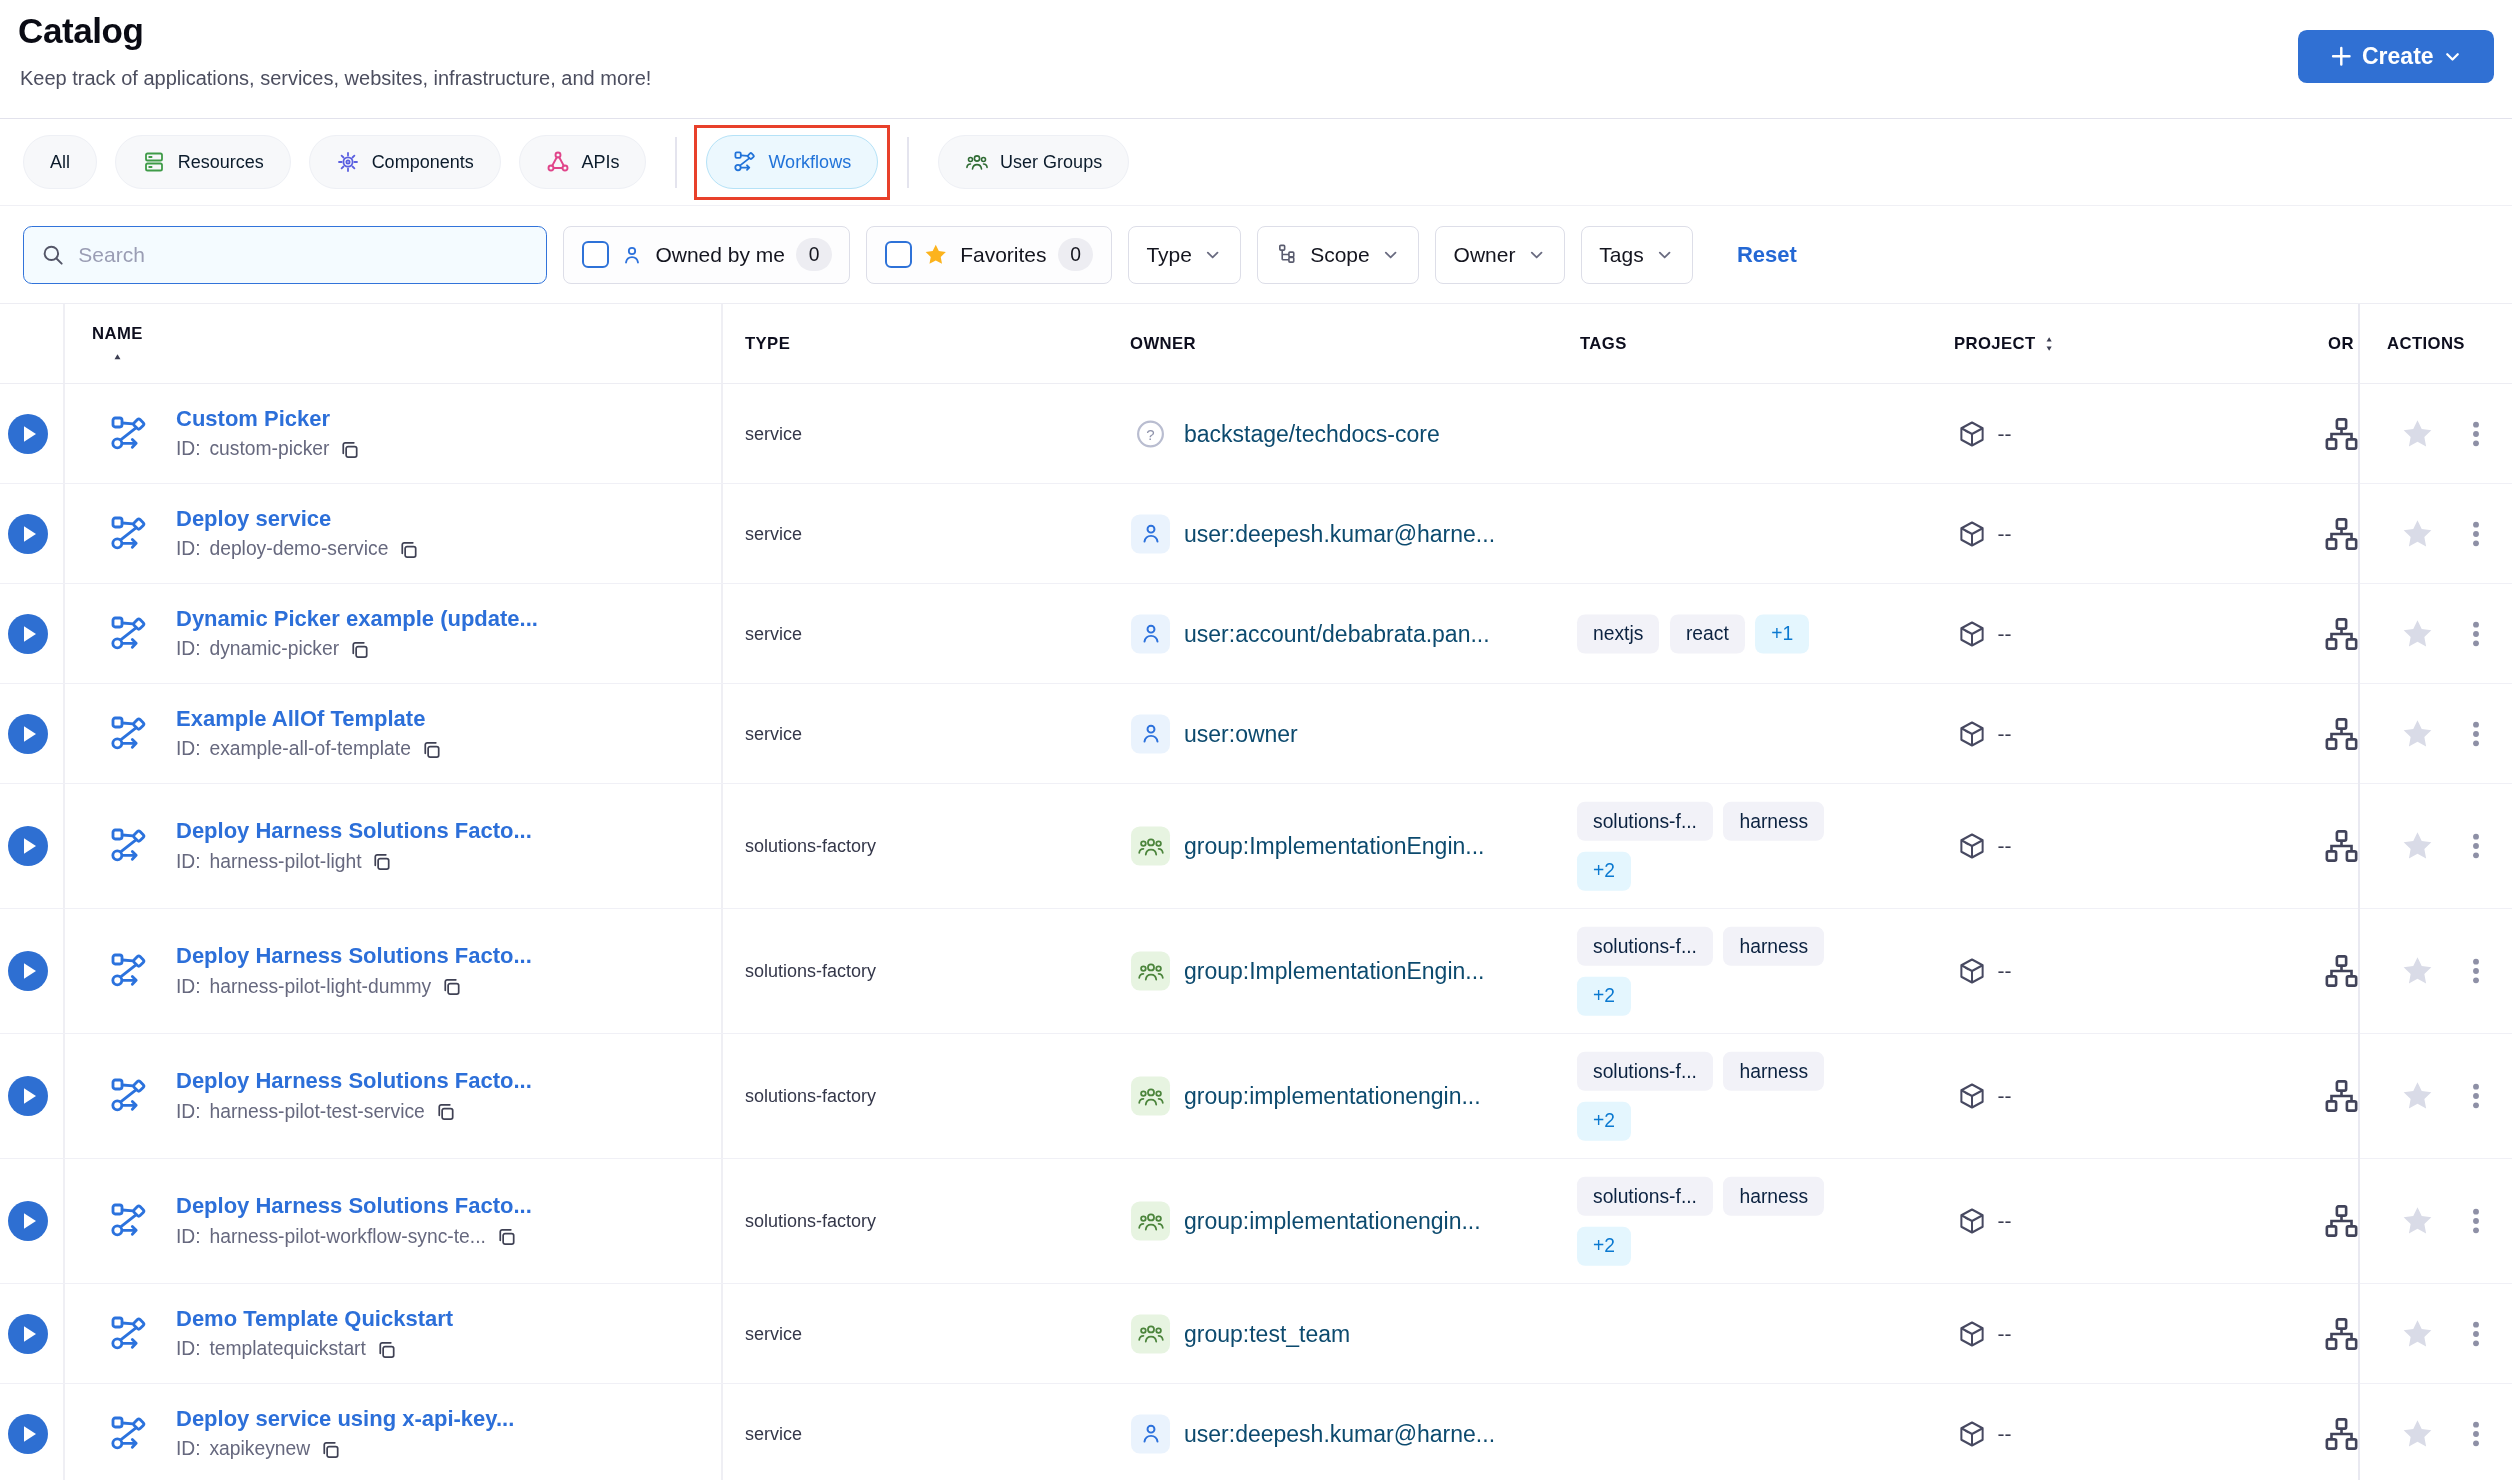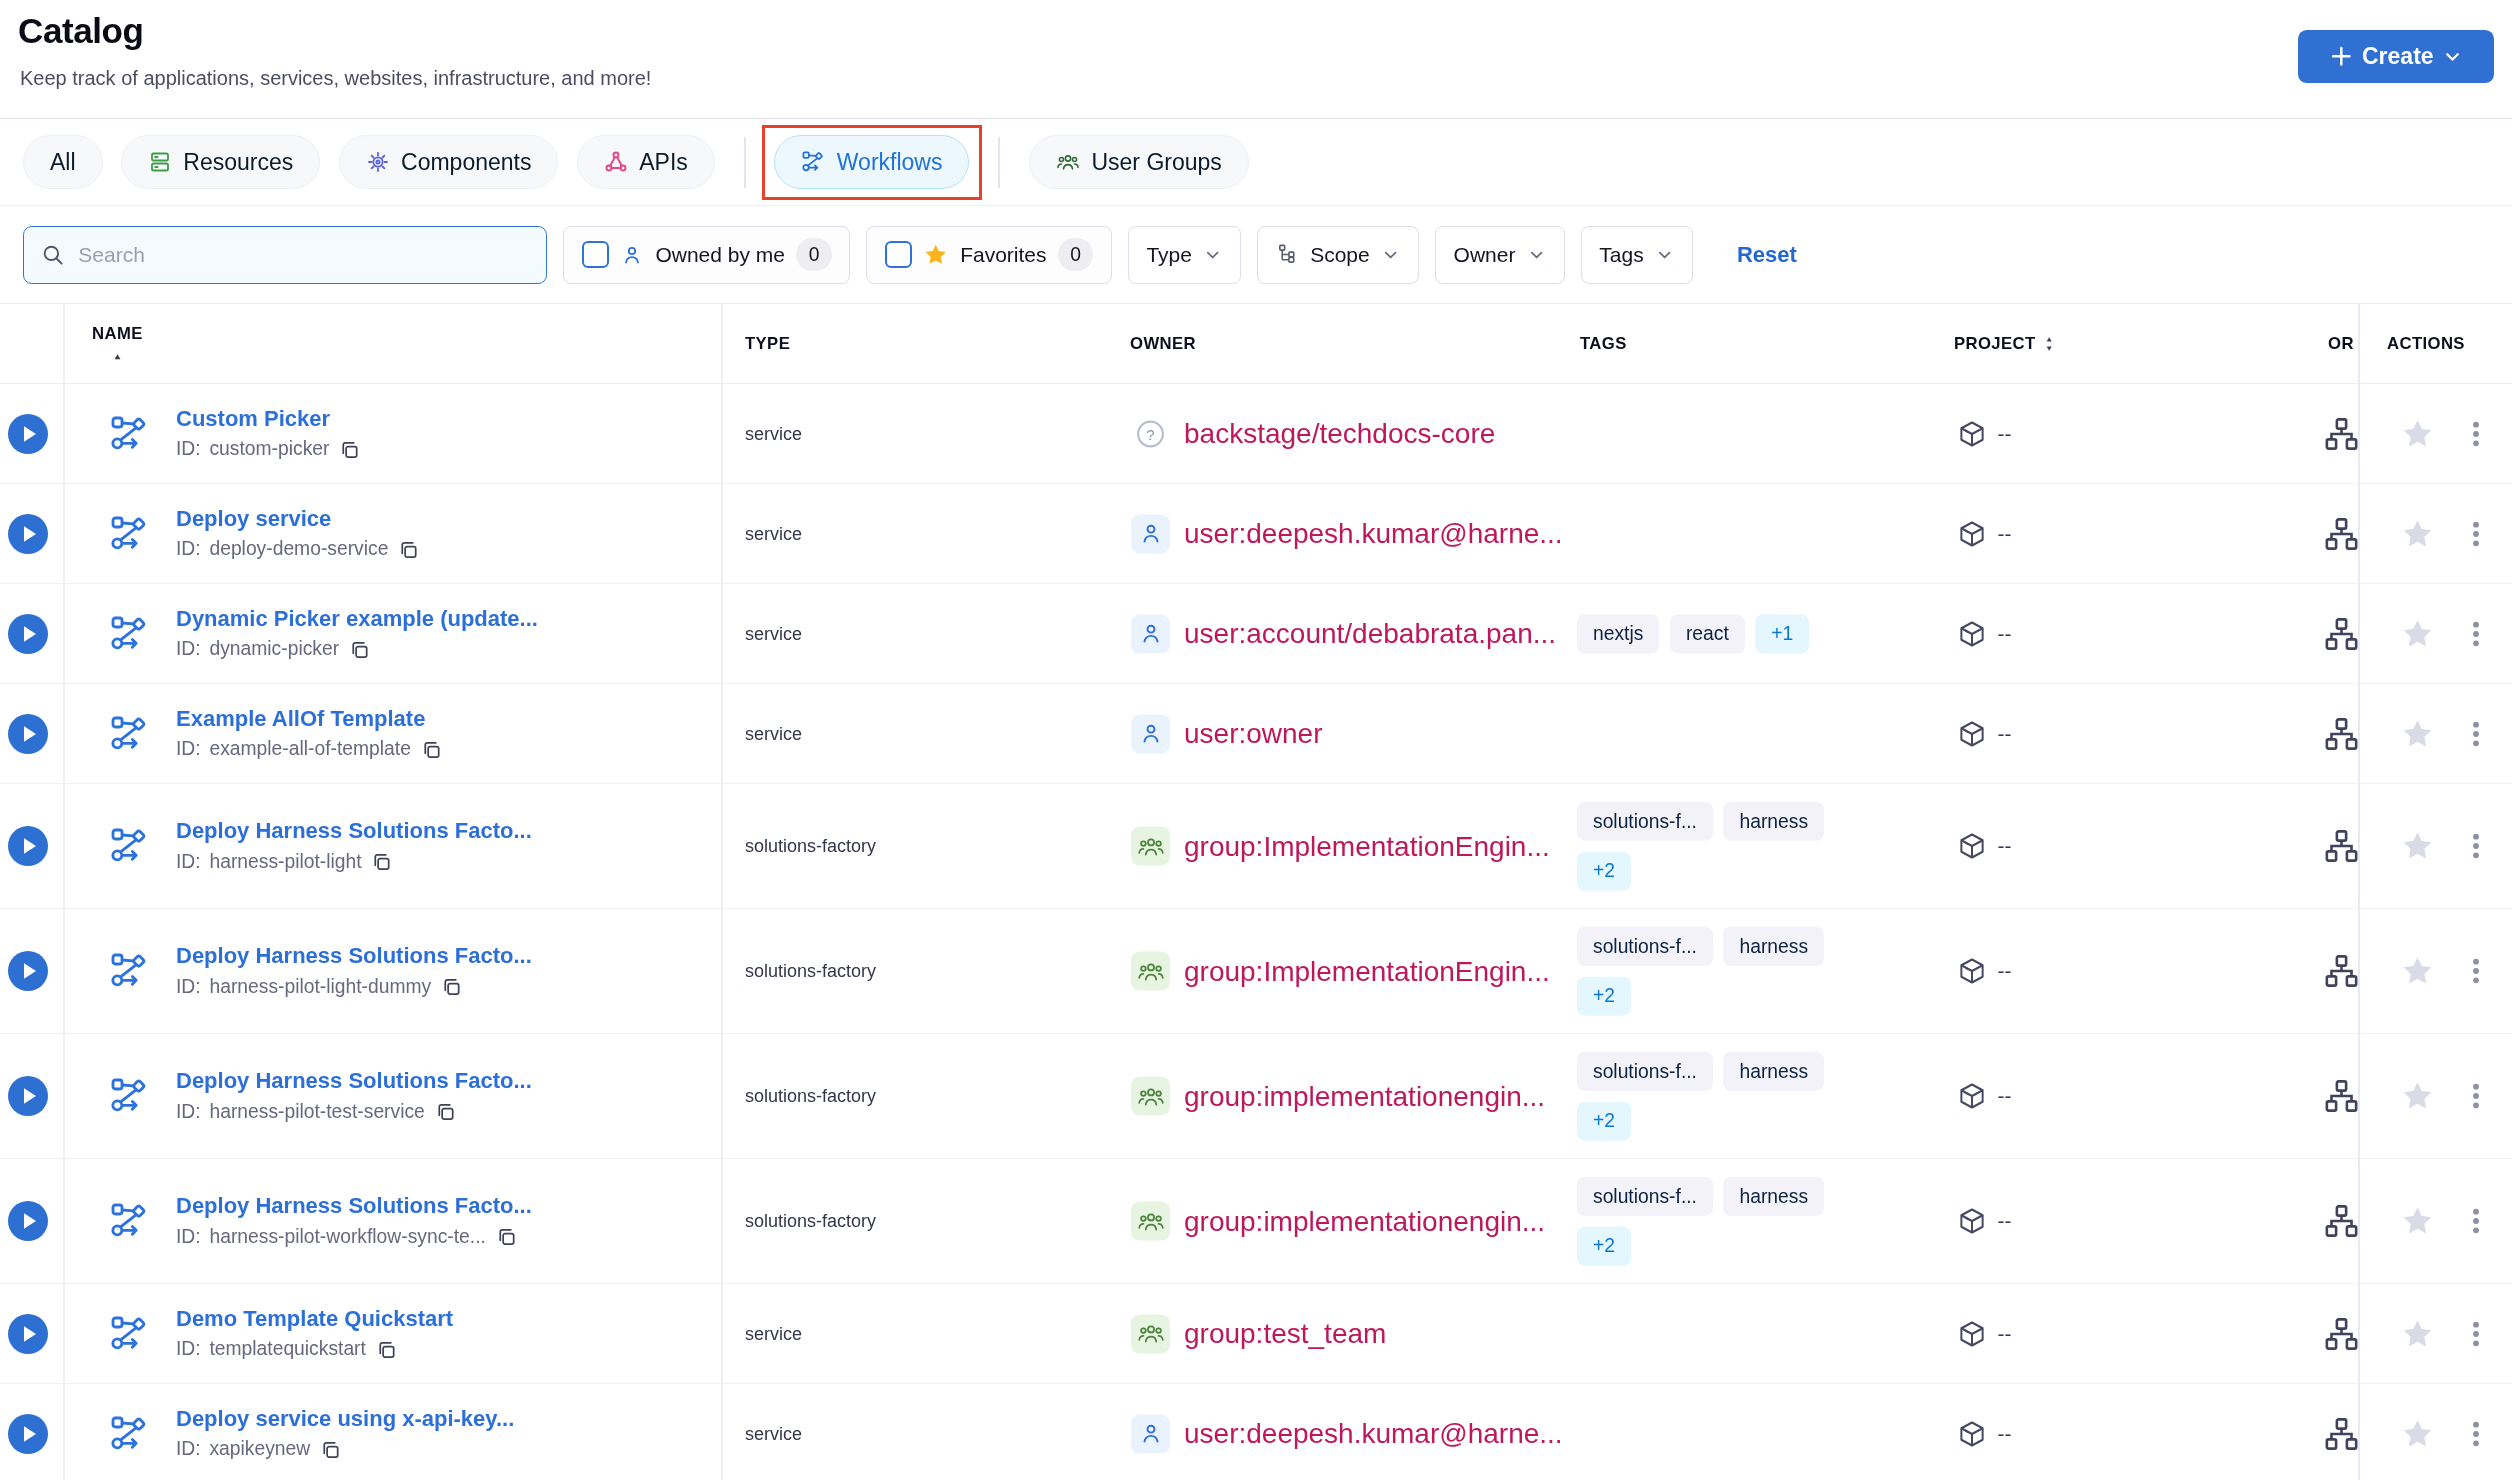--- a/index.html
+++ b/index.html
@@ -11,21 +11,21 @@
   .page-title { position:absolute; left:18px; top:10.5px; font-size:35px; font-weight:700; color:#0a0b14; letter-spacing:-0.4px; }
   .page-subtitle { position:absolute; left:20px; top:67px; font-size:20px; color:#4c4e5f; }
   .create-btn { position:absolute; left:2298px; top:30px; width:196px; height:53px; background:#3070d3; border:none;
                 border-radius:8.8px; color:#fff; font-size:23px; font-weight:600; display:flex; align-items:center;
                 justify-content:center; gap:8px; cursor:pointer; font-family:inherit; }
   .create-btn svg { display:block; }
 
   
   .tabs-row { height:87px; border-bottom:1.8px solid #f0f0f5; display:flex; align-items:center; padding-left:23px; gap:18.4px; }
   .pill { height:54px; border-radius:28px; padding:0 26px; background:#f7f8fa; border:0.9px solid #eef0f5;
-          display:flex; align-items:center; gap:11.4px; font-size:23px; color:#0b1b2b; cursor:pointer; font-family:inherit; }
+          display:flex; align-items:center; gap:11.4px; font-size:18px; color:#0b1b2b; cursor:pointer; font-family:inherit; }
   .pill svg { display:block; }
   .tab-sep { width:1.8px; height:51px; background:#e4e4ee; margin:0 10.5px; }
   .wf-wrap { position:relative; display:flex; }
   .pill.active { background:#ecf8fe; border:1.8px solid #b5e2f7; color:#2173d9; font-weight:500; }
   .red-box { position:absolute; left:-12.3px; right:-12.3px; top:-10.5px; bottom:-10.5px; border:3.5px solid #e8402a; pointer-events:none; }
 
   
   .filters-row { height:98px; border-bottom:1.8px solid #ededf3; display:flex; align-items:center; padding-left:23px; gap:16px; }
   .search-box { width:524px; height:58px; border:1.8px solid #3173da; background:#f4fbff; border-radius:8.8px;
                 display:flex; align-items:center; gap:12.3px; padding:0 16px; }
@@ -62,21 +62,21 @@
   .c-wficon { left:109px; width:40px; height:40px; }
   .c-name { left:176px; max-width:527px; }
   .name-link { font-size:22px; font-weight:700; color:#2c6fd9; text-decoration:none; white-space:nowrap; display:block; }
   .id-line { margin-top:6.1px; display:flex; align-items:center; gap:8.8px; font-size:19.3px; color:#66687e; white-space:nowrap; }
   .copy-btn { display:flex; cursor:pointer; }
   .c-type { left:745px; font-size:18px; color:#34374a; }
   .c-owner { left:1131px; display:flex; align-items:center; gap:14px; }
   .owner-badge { width:39px; height:39px; border-radius:8.8px; display:flex; align-items:center; justify-content:center; flex:0 0 auto; }
   .owner-badge.bg-blue { background:#eaf3fd; }
   .owner-badge.bg-green { background:#e7f4e1; }
-  .owner-text { font-size:28px; color:#be185d; white-space:nowrap; }
+  .owner-text { font-size:23px; color:#0c4a6e; white-space:nowrap; }
   .c-tags { left:1577px; width:299px; display:flex; flex-wrap:wrap; gap:10.5px; align-items:center; }
   .chip { height:39px; display:inline-flex; align-items:center; padding:0 16px; border-radius:8px; background:#f2f2f8;
           color:#0b2240; font-size:19.3px; white-space:nowrap; }
   .chip.blue { background:#e4f6fe; color:#0b79d0; }
   .c-project { left:1957px; display:flex; align-items:center; gap:10.5px; font-size:21px; color:#3a3c50; }
   .c-org { left:2323px; width:37px; height:37px; cursor:pointer; }
   .c-star { left:2400px; width:35px; height:35px; cursor:pointer; z-index:5; }
   .c-kebab { left:2460px; width:32px; height:32px; cursor:pointer; z-index:5; }
   svg { display:block; }
 </style>

